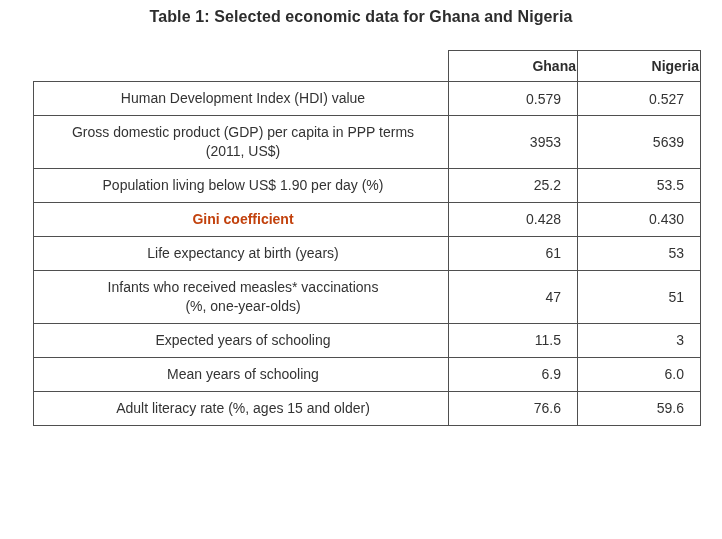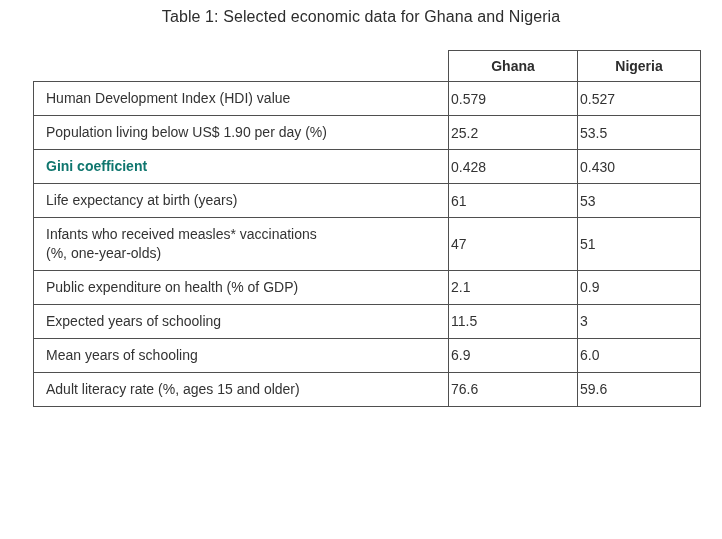--- a/index.html
+++ b/index.html
@@ -14,21 +14,21 @@
   }
   .page {
     width: 722px;
     height: 539px;
     position: relative;
   }
   .title {
     padding-top: 8px;
     text-align: center;
     font-size: 16px;
-    font-weight: normal;
+    font-weight: bold;
     color: #2d2d2d;
     letter-spacing: 0.1px;
   }
   table.econ {
     border-collapse: collapse;
     table-layout: fixed;
     width: 667px;
     margin-left: 33px;
     margin-top: 24px;
     font-size: 14px;
@@ -42,37 +42,37 @@
     vertical-align: middle;
     font-size: 14px;
     color: #333333;
   }
   th.corner {
     border: none;
     background: transparent;
   }
   th.colhead {
     height: 28px;
-    text-align: center;
+    text-align: right;
     font-weight: bold;
     color: #2d2d2d;
     border-radius: 6px;
   }
   td.label {
-    text-align: left;
+    text-align: center;
     padding: 7px 8px 7px 12px;
     line-height: 1.35;
     white-space: pre-line;
   }
   td.label.bold {
     font-weight: bold;
-    color: #0f766e;
+    color: #c2410c;
   }
   td.val {
-    text-align: left;
+    text-align: right;
     padding: 7px 16px 7px 2px;
   }
   tr.single td { height: 19px; }
 </style>
 </head>
 <body>
 
 <div class="page">
 
   <div class="title">Table 1: Selected economic data for Ghana and Nigeria</div>
@@ -89,20 +89,26 @@
         <th class="colhead">Ghana</th>
         <th class="colhead">Nigeria</th>
       </tr>
     </thead>
     <tbody>
       <tr class="single">
         <td class="label">Human Development Index (HDI) value</td>
         <td class="val">0.579</td>
         <td class="val">0.527</td>
       </tr>
+      <tr>
+        <td class="label">Gross domestic product (GDP) per capita in PPP terms
+(2011, US$)</td>
+        <td class="val">3953</td>
+        <td class="val">5639</td>
+      </tr>
       <tr class="single">
         <td class="label">Population living below US$ 1.90 per day (%)</td>
         <td class="val">25.2</td>
         <td class="val">53.5</td>
       </tr>
       <tr class="single">
         <td class="label bold">Gini coefficient</td>
         <td class="val">0.428</td>
         <td class="val">0.430</td>
       </tr>
@@ -111,25 +117,20 @@
         <td class="val">61</td>
         <td class="val">53</td>
       </tr>
       <tr>
         <td class="label">Infants who received measles* vaccinations
 (%, one-year-olds)</td>
         <td class="val">47</td>
         <td class="val">51</td>
       </tr>
       <tr class="single">
-        <td class="label">Public expenditure on health (% of GDP)</td>
-        <td class="val">2.1</td>
-        <td class="val">0.9</td>
-      </tr>
-      <tr class="single">
         <td class="label">Expected years of schooling</td>
         <td class="val">11.5</td>
         <td class="val">3</td>
       </tr>
       <tr class="single">
         <td class="label">Mean years of schooling</td>
         <td class="val">6.9</td>
         <td class="val">6.0</td>
       </tr>
       <tr class="single">

